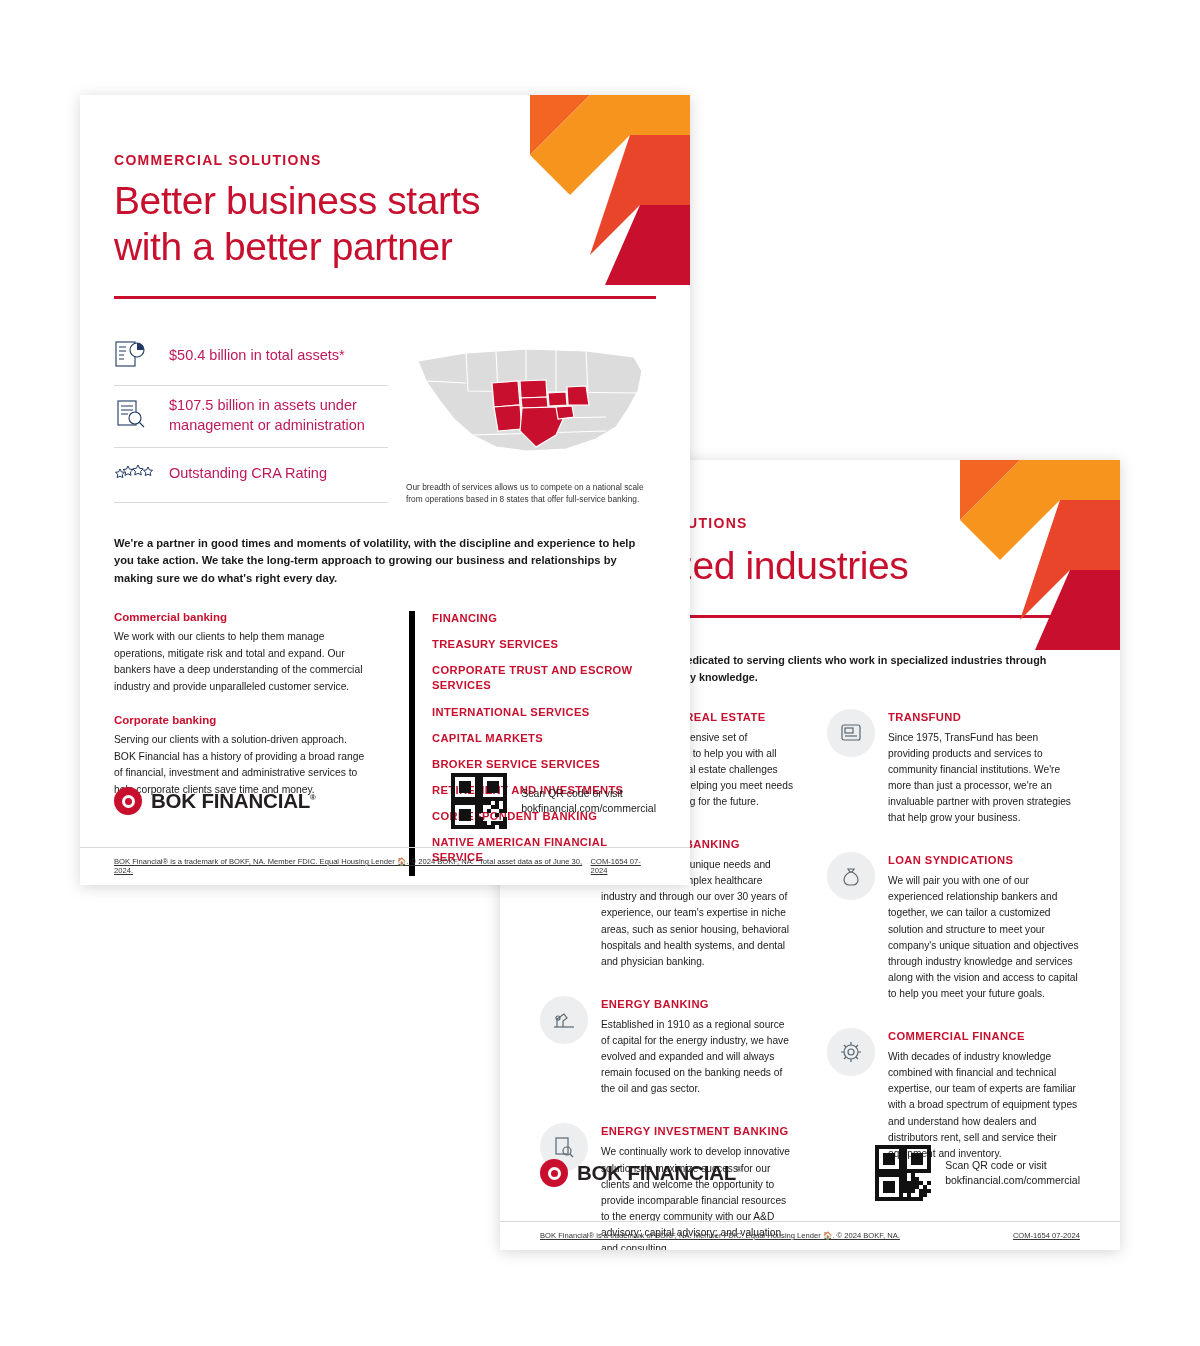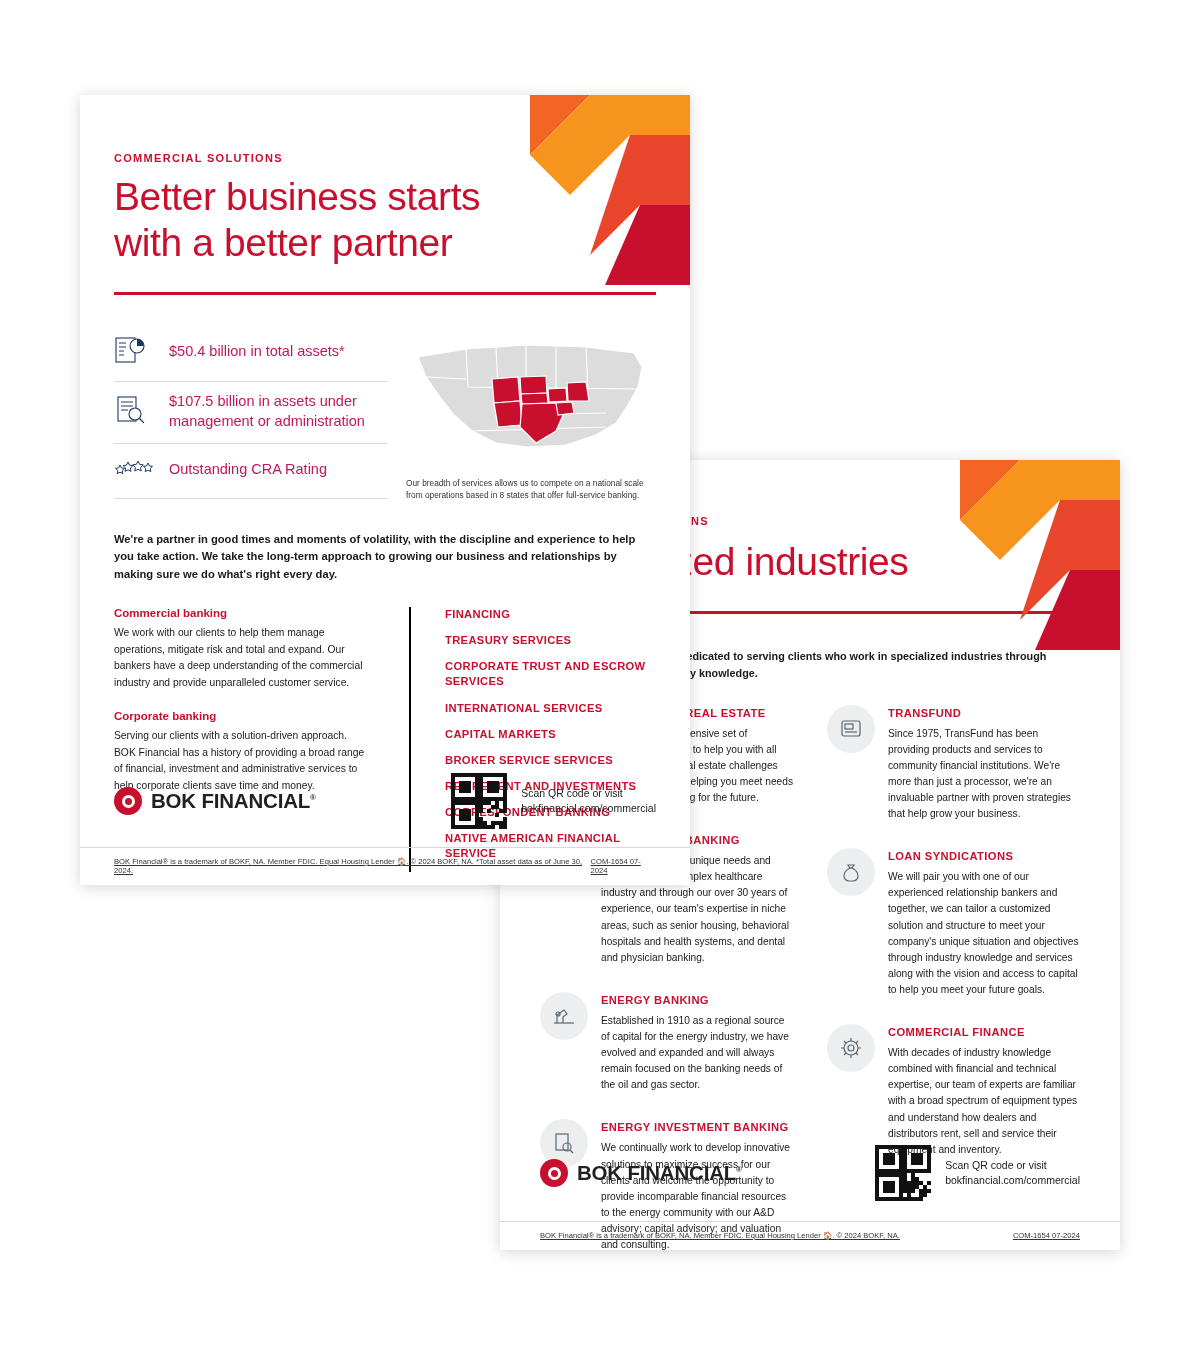--- a/index.html
+++ b/index.html
@@ -35,21 +35,21 @@
     pointer-events: none;
   }
   .corner svg { display: block; }
 
   
   .p1 { left: 80px; top: 95px; width: 610px; height: 790px; }
   .p1 .pad { padding: 0 34px; }
 
   .eyebrow {
     color: #C8102E;
-    font-size: 11px;
+    font-size: 14px;
     font-weight: bold;
     letter-spacing: 1.3px;
     margin: 57px 0 0 0;
   }
   .headline {
     color: #C8102E;
     font-size: 39px;
     line-height: 1.18;
     font-weight: 400;
     margin: 10px 0 0 0;
@@ -101,21 +101,21 @@
     line-height: 1.55;
     margin-top: 30px;
   }
 
   .cols {
     display: flex;
     margin-top: 24px;
     gap: 40px;
   }
   .col-left { width: 255px; }
-  .col-right { flex: 1; border-left: 2px solid #000000; padding-left: 34px; }
+  .col-right { flex: 1; border-left: 6px solid #000000; padding-left: 17px; }
 
   .sub-h {
     color: #C8102E;
     font-size: 11.5px;
     font-weight: bold;
     margin: 0 0 6px 0;
   }
   .body-p {
     font-size: 10.3px;
     line-height: 1.62;

